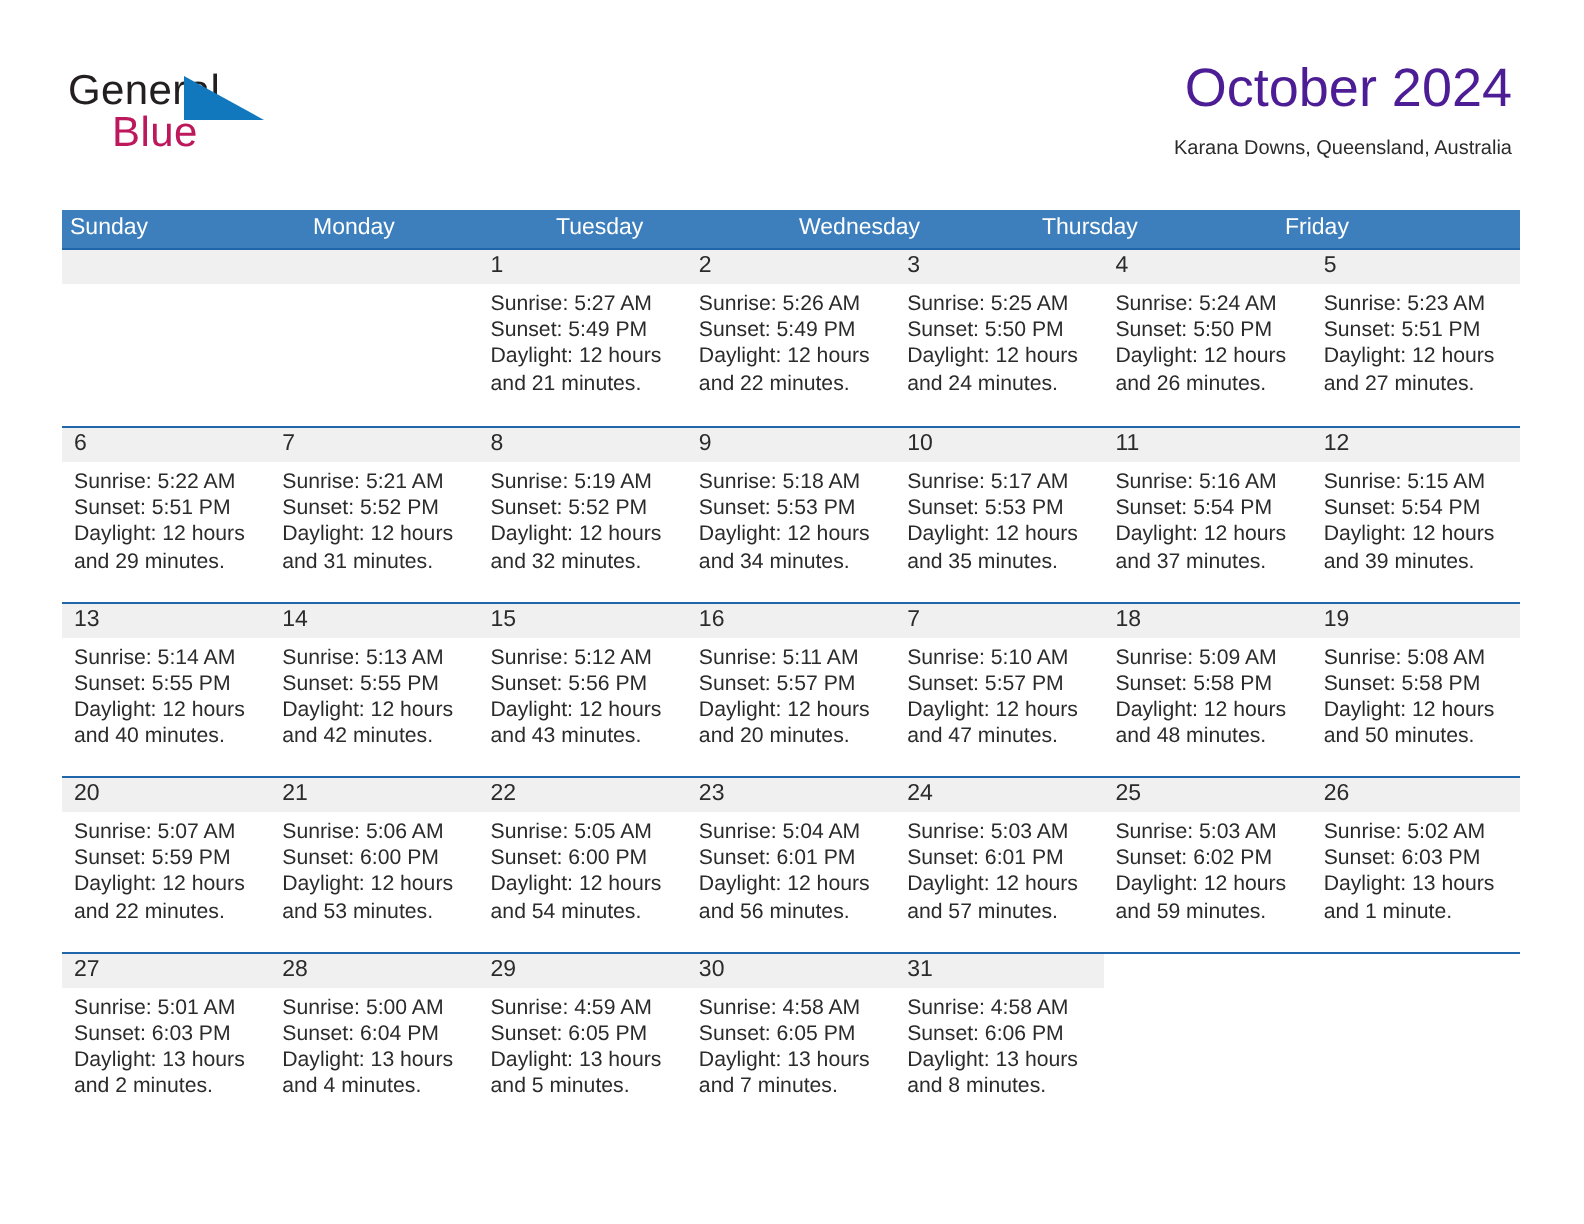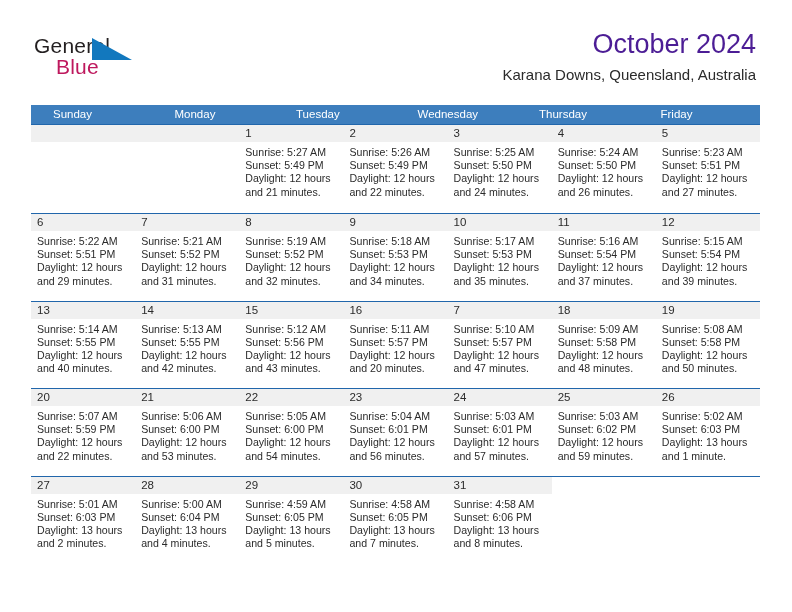--- a/index.html
+++ b/index.html
@@ -70,21 +70,21 @@
   }
   .title-month {
     font-size: 27px;
     color: #4c1d95;
     line-height: 32px;
     white-space: nowrap;
     font-weight: normal;
   }
   .title-location {
     margin-top: 6px;
-    font-size: 15px;
+    font-size: 10px;
     color: #2b2b2b;
     line-height: 18px;
     white-space: nowrap;
   }
 
   
   .calendar {
     position: absolute;
     left: 31px;
     top: 105px;
@@ -93,21 +93,21 @@
   .weekdays {
     display: flex;
     width: 100%;
     background: #3d7ebd;
   }
   .weekday {
     flex: 1 1 0;
     box-sizing: border-box;
     height: 19px;
     line-height: 19px;
-    padding-left: 22px;
+    padding-left: 4px;
     font-size: 11.5px;
     color: #ffffff;
     overflow: hidden;
     white-space: nowrap;
   }
 
   .week {
     display: flex;
     width: 100%;
     border-top: 1.4px solid #2166ab;

